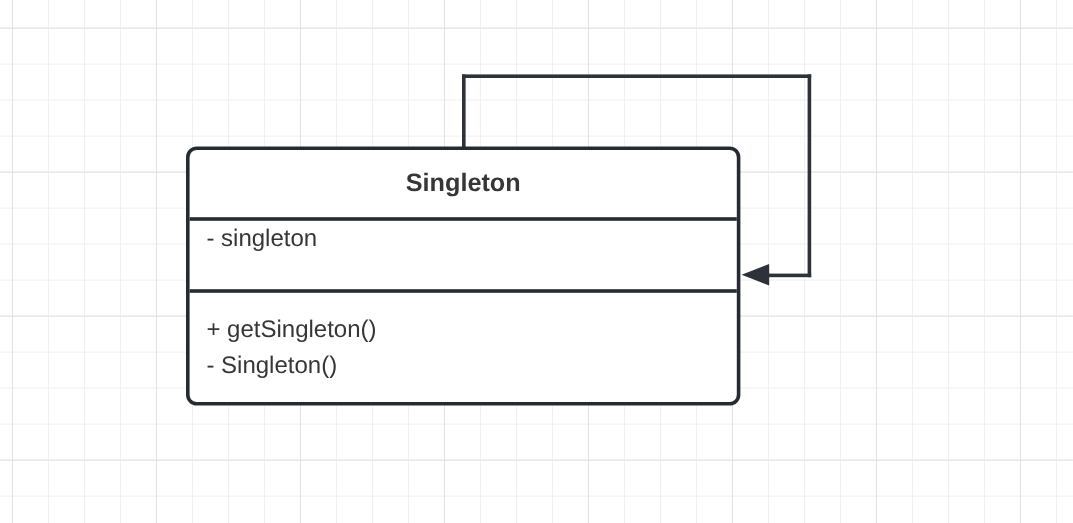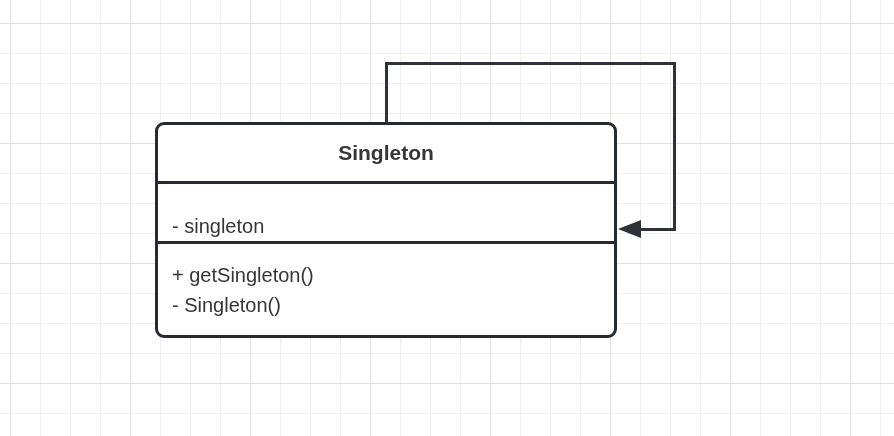--- a/index.html
+++ b/index.html
@@ -57,21 +57,21 @@
   }
   .uml-divider {
     height: 3px;
     background: var(--stroke);
     flex: 0 0 auto;
   }
   .uml-attrs {
     height: 57px;
     display: flex;
     flex-direction: column;
-    justify-content: flex-end;
+    justify-content: flex-start;
     padding-left: 14px;
     font-size: 20px;
     border-radius: 15px;
   }
   .uml-methods {
     flex: 1 1 auto;
     display: flex;
     flex-direction: column;
     justify-content: center;
     padding-left: 14px;

